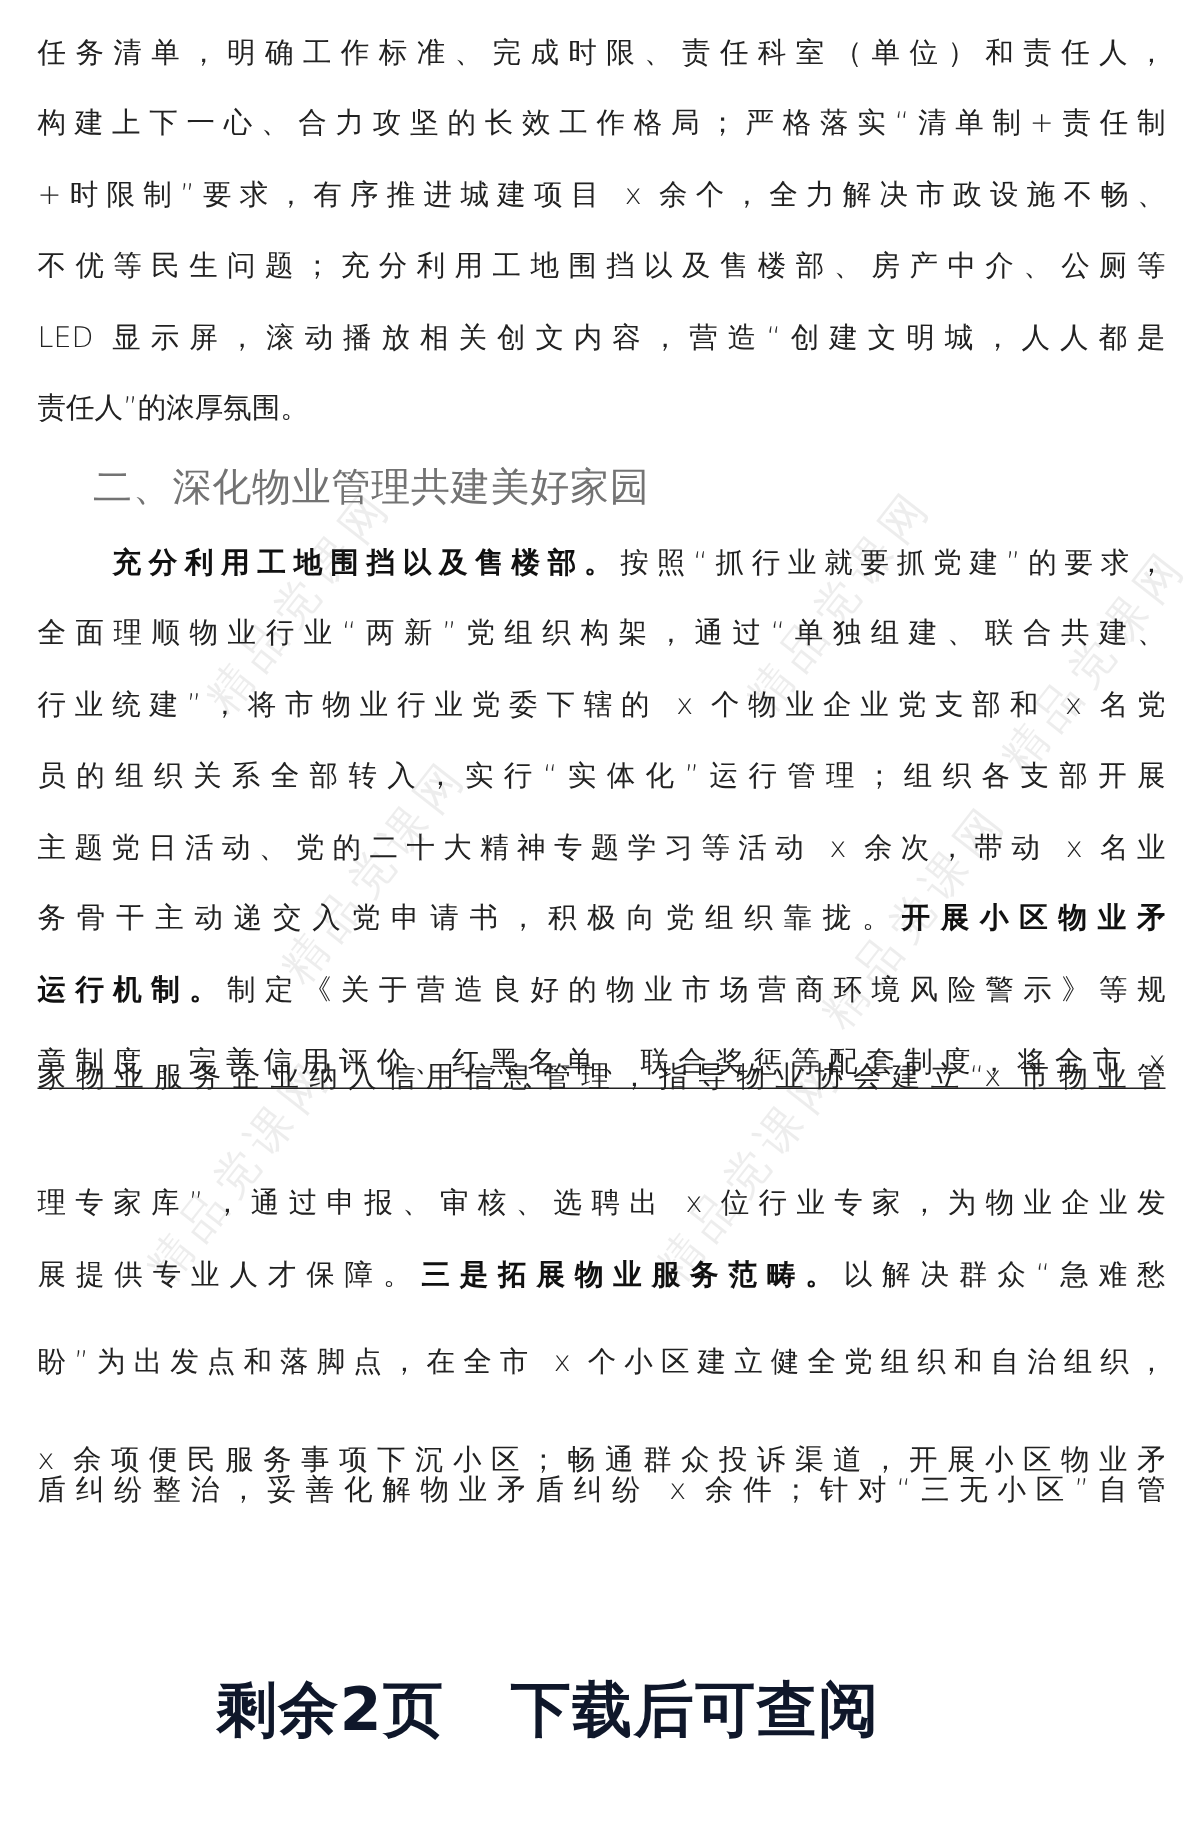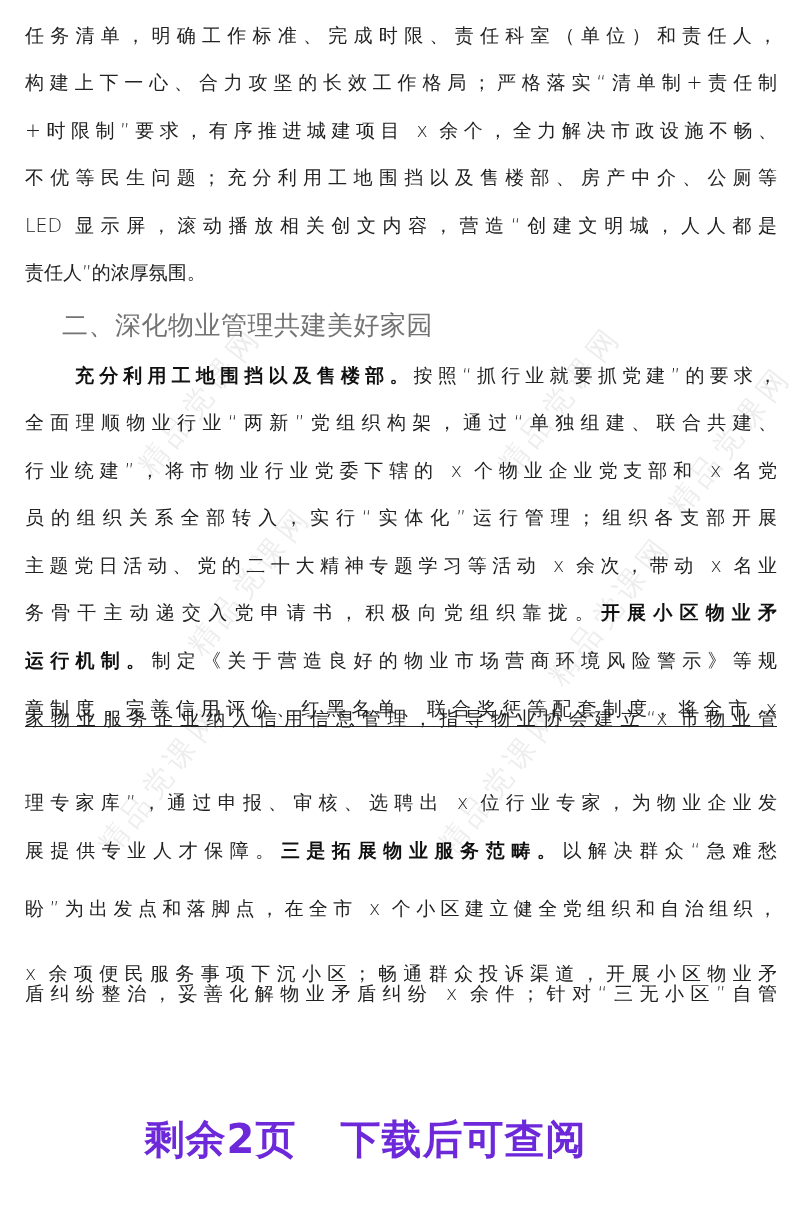--- a/index.html
+++ b/index.html
@@ -12,21 +12,21 @@
   .line.last { text-align-last: left; }
   .line.indent { left: 75px; width: 702px; }
   .bold { font-weight: 700; color: #111; }
   .heading { position: absolute; left: 62px; top: 305px; height: 40px; line-height: 40px;
              font-size: 26px; font-family: "DejaVu Sans", "Liberation Sans", sans-serif;
              color: #737373; letter-spacing: 0.5px; }
   .wm { position: absolute; font-size: 30px; color: rgba(0,0,0,0.07);
         font-family: "DejaVu Sans", sans-serif; transform: rotate(-52deg);
         transform-origin: center; letter-spacing: 6px; white-space: nowrap; pointer-events: none; }
   .banner { position: absolute; left: 0; width: 731px; top: 1112px; text-align: center;
-            font-size: 40px; font-weight: 700; color: #6d28d9; letter-spacing: 1px;
+            font-size: 40px; font-weight: 700; color: #0f172a; letter-spacing: 1px;
             font-family: "DejaVu Sans", "Liberation Sans", sans-serif; }
   .banner .gap { display: inline-block; width: 44px; }
 </style>
 </head>
 <body>
 
 <div class="page">
 
   <div class="wm" style="left:110px; top:380px;">精品党课网</div>
   <div class="wm" style="left:470px; top:380px;">精品党课网</div>

